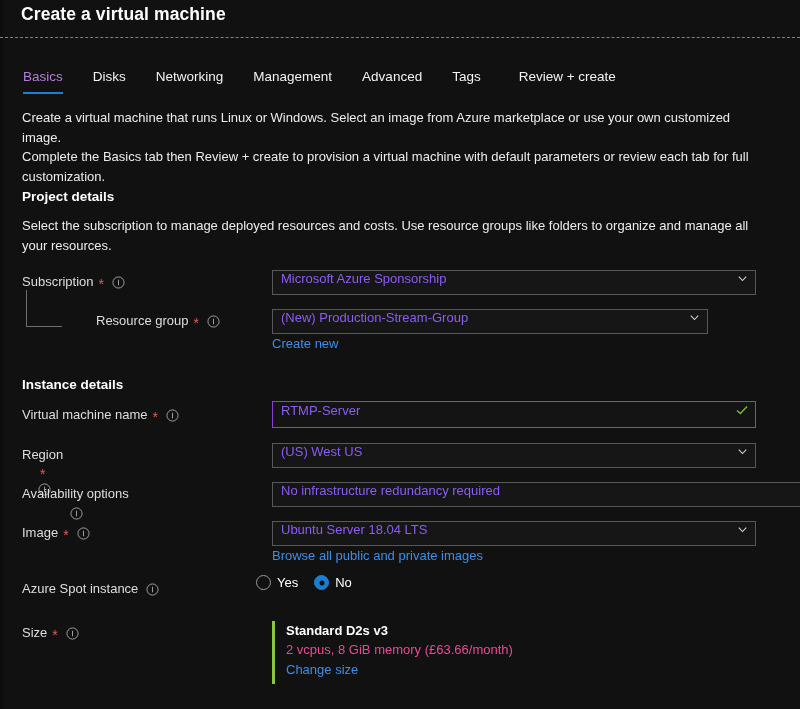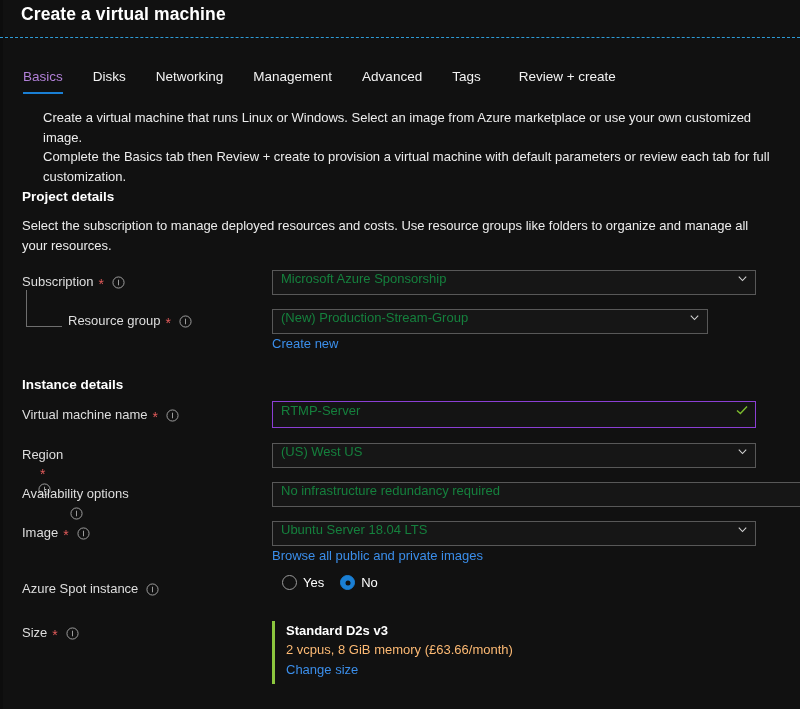--- a/index.html
+++ b/index.html
@@ -84,21 +84,20 @@
 
   
   .intro {
     position: absolute;
     left: 22px;
     top: 108px;
     width: 740px;
     font-size: 13px;
     line-height: 19.5px;
     color: #ececec;
-    margin-left: 21px;
   }
   .intro p + p { margin-top: 0; }
 
   .section-head {
     position: absolute;
     left: 22px;
     font-size: 13.5px;
     font-weight: bold;
     color: #ffffff;
   }
@@ -161,21 +160,21 @@
   
   .field {
     position: absolute;
     height: 25px;
     background: #161616;
     border: 1px solid #585858;
     display: flex;
     align-items: center;
     padding: 0 6px 9px 8px;
     font-size: 13px;
-    color: #15803d;
+    color: #8b5cf6;
     cursor: pointer;
   }
   .field .val {
     flex: 1;
     white-space: nowrap;
     overflow: hidden;
   }
   .chev {
     width: 13px;
     height: 13px;
@@ -200,21 +199,21 @@
   .link {
     position: absolute;
     font-size: 13px;
     color: #3b8eea;
     cursor: pointer;
   }
 
   
   .radio-group {
     position: absolute;
-    left: 282px;
+    left: 256px;
     top: 575px;
     display: flex;
     align-items: flex-end;
     gap: 16px;
   }
   .radio-opt {
     display: flex;
     align-items: center;
     gap: 6px;
     font-size: 13px;
@@ -254,21 +253,21 @@
     min-height: 63px;
   }
   .size-title {
     font-size: 13px;
     font-weight: bold;
     color: #ffffff;
     line-height: 19px;
   }
   .size-specs {
     font-size: 13px;
-    color: #fdba74;
+    color: #ec4899;
     line-height: 20px;
   }
   .size-link {
     font-size: 13px;
     color: #3b8eea;
     line-height: 20px;
     cursor: pointer;
     display: inline-block;
   }
 </style>
@@ -328,21 +327,21 @@
     <span class="val">Microsoft Azure Sponsorship</span>
     <span class="chev">
       <svg viewBox="0 0 14 14" width="13" height="13">
           <path d="M3 5 L7 9.2 L11 5" fill="none" stroke="#e6e6e6" stroke-width="1.2"></path>
         </svg>
     </span>
   </div>
 
   <div class="tree-connector"></div>
 
-  <div class="row-label indented" style="top:313px;">
+  <div class="row-label indented" style="top:313px;margin-left:28px;">
     <span>Resource group</span>
     <span class="req">*</span>
     <span class="info-icon">
       <svg viewBox="0 0 14 14" width="13" height="13">
           <circle cx="7" cy="7" r="6" fill="none" stroke="#a8a8a8" stroke-width="1"></circle>
           <rect x="6.5" y="4" width="1" height="6" fill="#a8a8a8"></rect>
         </svg>
     </span>
   </div>
   <div class="field" style="left:272px; top:309px; width:436px;">

